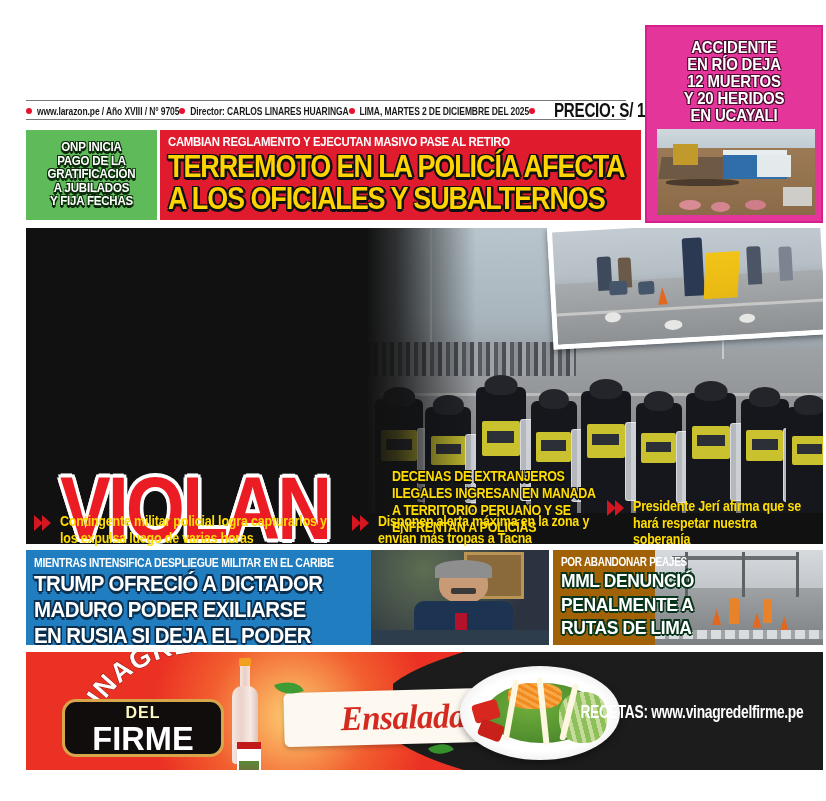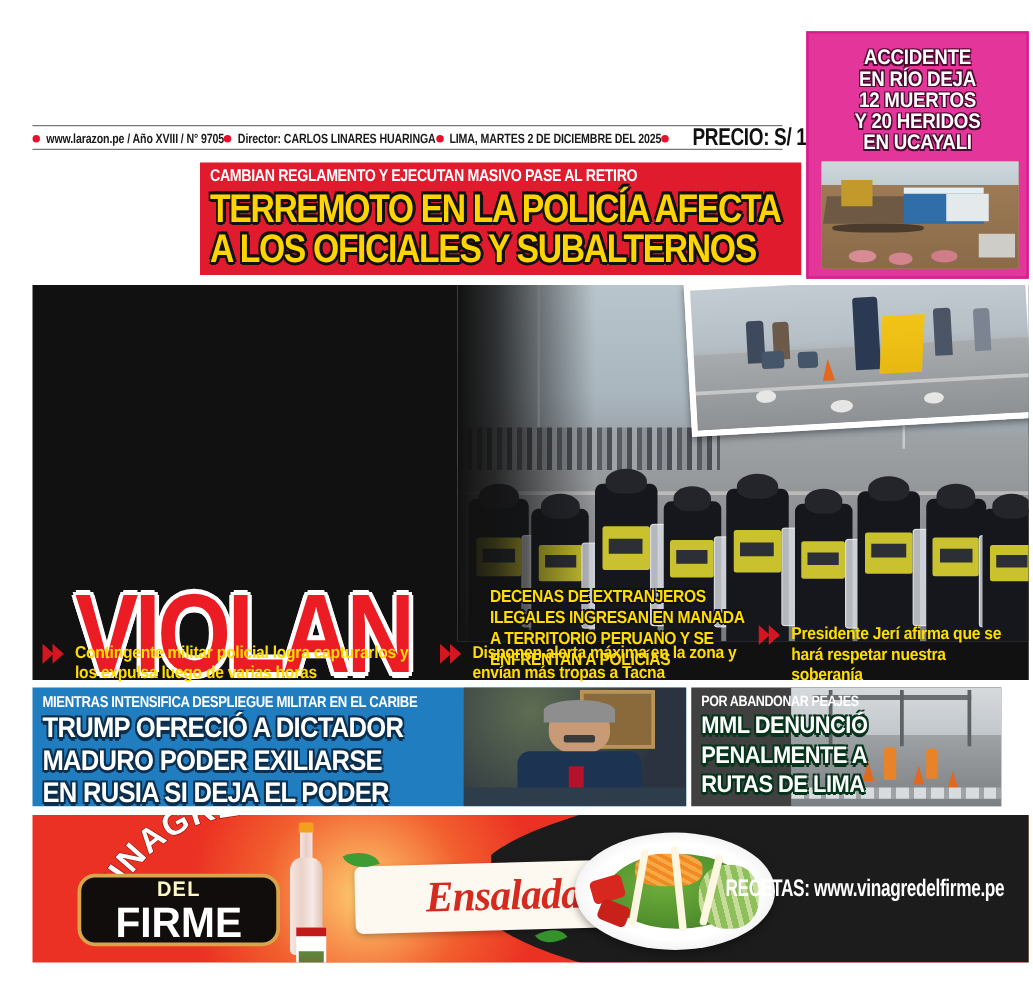--- a/index.html
+++ b/index.html
@@ -238,22 +238,22 @@
   .tb-head-txt {
     margin-top: 4px;
     font-size: 20.5px; font-weight: 700; line-height: 22px; color: #fff;
     letter-spacing: -0.6px; white-space: nowrap;
     text-shadow: -1.5px -1.5px 0 #0b2f4d, 1.5px -1.5px 0 #0b2f4d, -1.5px 1.5px 0 #0b2f4d, 1.5px 1.5px 0 #0b2f4d, 0 2.5px 0 #0b2f4d;
     transform: scaleY(1.1); transform-origin: left top;
   }
 
   
   .mml-block {
-    position: absolute; left: 553px; top: 550px; width: 248px; height: 95px;
-    background: #404040; overflow: hidden;
+    position: absolute; left: 553px; top: 550px; width: 270px; height: 95px;
+    background: #a16207; overflow: hidden;
   }
   .mml-photo {
     position: absolute; right: 0; top: 0; width: 168px; height: 95px; overflow: hidden;
     background: linear-gradient(#c9cdd0 0%, #b6bbbe 42%, #8e9295 65%, #7b7f82 100%);
   }
   .mm-sky { position: absolute; left: 0; top: 0; width: 100%; height: 40%; background: linear-gradient(#d6dadd,#c2c7cb); }
   .mm-road { position: absolute; left: 0; top: 40%; width: 100%; height: 60%; background: linear-gradient(#9ea2a5,#7c8083); }
   .mm-pole { position: absolute; top: 2%; width: 3px; height: 48%; background: #5e6264; }
   .mm-gantry { position: absolute; left: 10%; top: 6%; width: 76%; height: 4px; background: #6a6e70; }
   .mm-cone { position: absolute; background: #e2671f; clip-path: polygon(50% 0,100% 100%,0 100%); }
@@ -401,20 +401,29 @@
       <div class="pp-boat"></div>
       <div class="pp-boat2"></div>
       <div class="pp-canoe"></div>
       <div class="pp-pink1"></div>
       <div class="pp-pink2"></div>
       <div class="pp-pink3"></div>
       <div class="pp-truck"></div>
     </div>
   </div>
 
+  <div class="green-box">
+    <div>
+      <div class="green-title">ONP INICIA</div>
+      <div class="green-title">PAGO DE LA</div>
+      <div class="green-title">GRATIFICACIÓN</div>
+      <div class="green-title">A JUBILADOS</div>
+      <div class="green-title">Y FIJA FECHAS</div>
+    </div>
+  </div>
 
   <div class="red-banner">
     <div class="rb-kicker">CAMBIAN REGLAMENTO Y EJECUTAN MASIVO PASE AL RETIRO</div>
     <div class="rb-head">TERREMOTO EN LA POLICÍA AFECTA</div>
     <div class="rb-head">A LOS OFICIALES Y SUBALTERNOS</div>
   </div>
 
   <div class="main-block">
     <div class="main-photo">
       <div class="mp-ground"></div>

